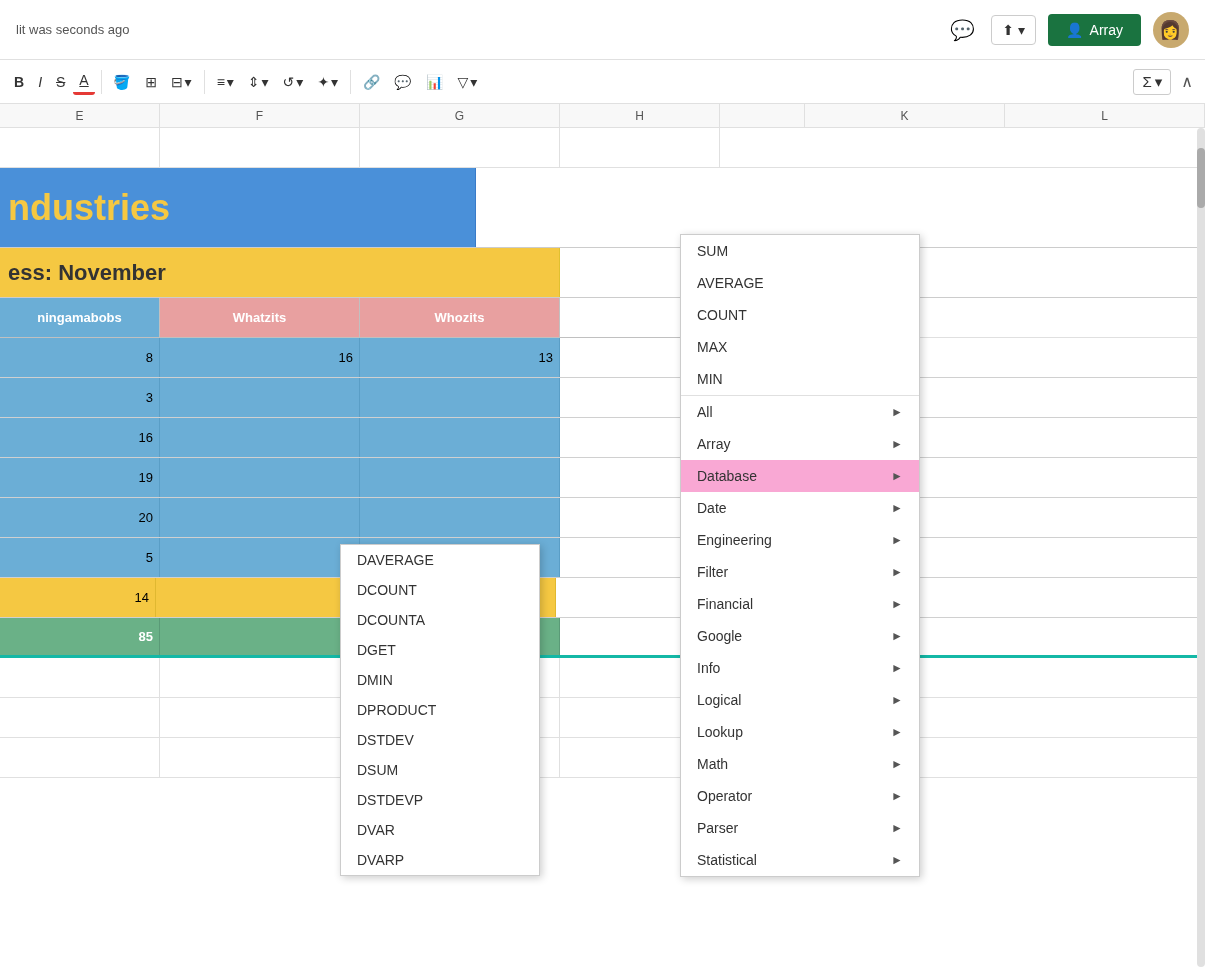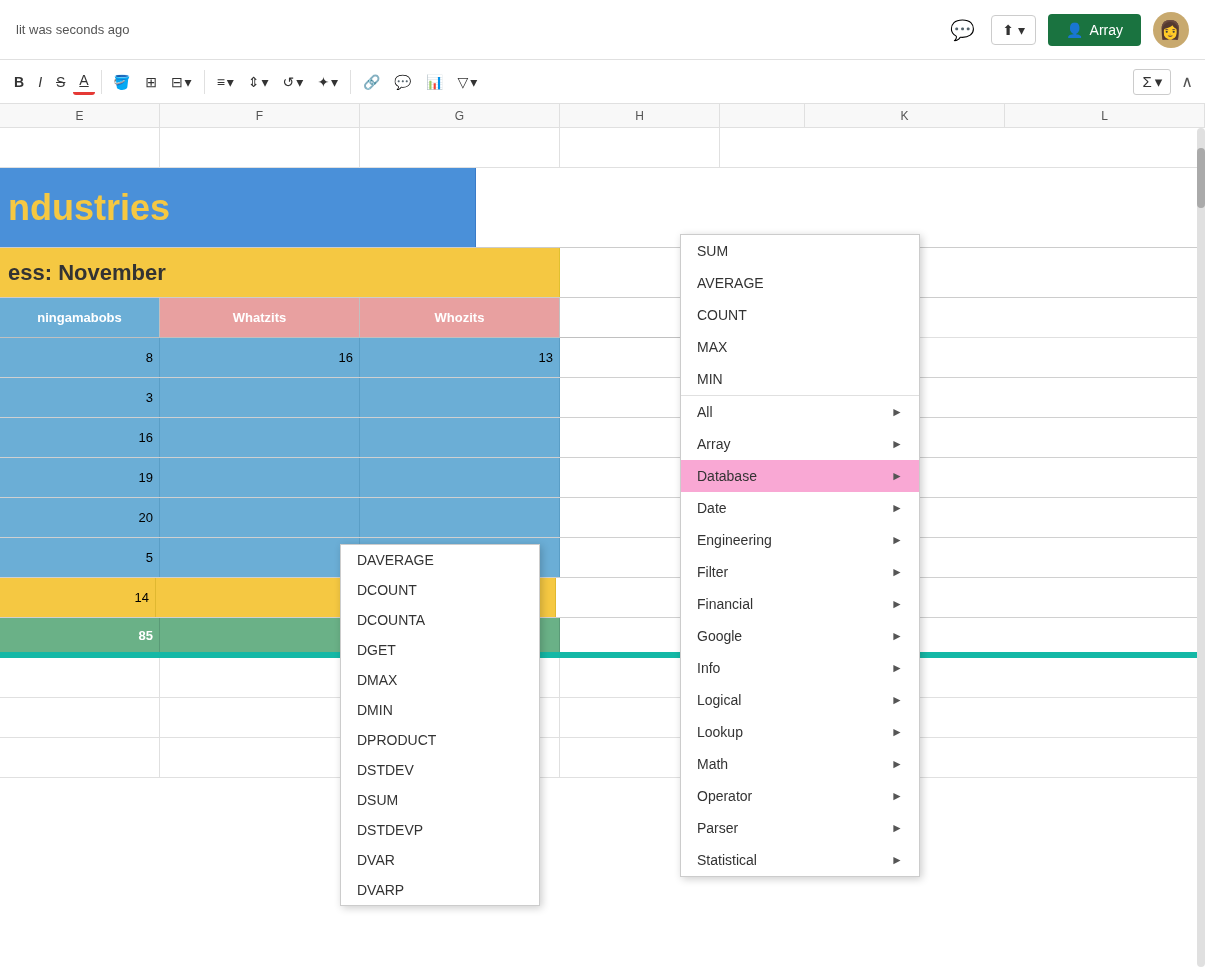--- a/index.html
+++ b/index.html
@@ -411,21 +411,21 @@
       <div style="width:160px; background:#fff; border-right:1px solid #e0e0e0;"></div>
       <div style="flex:1; background:#fff;"></div>
     </div>
     <div style="display:flex; height:40px; border-bottom:1px solid #d0d0d0;">
       <div style="width:156px; background:#f5c842; border-right:1px solid #e0b830; display:flex; align-items:center; justify-content:flex-end; padding-right:6px; font-size:13px;">14</div>
       <div style="width:200px; background:#f5c842; border-right:1px solid #e0b830;"></div>
       <div style="width:200px; background:#f5c842; border-right:1px solid #e0b830;"></div>
       <div style="width:160px; background:#fff; border-right:1px solid #e0e0e0;"></div>
       <div style="flex:1; background:#fff;"></div>
     </div>
-    <div style="display:flex; height:40px; border-bottom:6px solid #14b8a6;">
+    <div style="display:flex; height:40px; border-bottom:3px solid #14b8a6;">
       <div style="width:160px; background:#6ab187; border-right:1px solid #5a9a77; display:flex; align-items:center; justify-content:flex-end; padding-right:6px; font-size:13px; color:#fff; font-weight:bold;">85</div>
       <div style="width:200px; background:#6ab187; border-right:1px solid #5a9a77;"></div>
       <div style="width:200px; background:#6ab187; border-right:1px solid #5a9a77;"></div>
       <div style="width:160px; background:#fff; border-right:1px solid #e0e0e0;"></div>
       <div style="flex:1; background:#fff;"></div>
     </div>
 
     <div style="display:flex; height:40px; border-bottom:1px solid #e0e0e0;">
       <div style="width:160px; border-right:1px solid #e0e0e0;"></div>
       <div style="width:200px; border-right:1px solid #e0e0e0;"></div>
@@ -541,23 +541,20 @@
     <div class="dropdown-sub-item">
       <span>DCOUNT</span>
     </div>
     <div class="dropdown-sub-item">
       <span>DCOUNTA</span>
     </div>
     <div class="dropdown-sub-item">
       <span>DGET</span>
     </div>
     <div class="dropdown-sub-item">
-      <span>DMAX</span>
-    </div>
-    <div class="dropdown-sub-item">
       <span>DMIN</span>
     </div>
     <div class="dropdown-sub-item">
       <span>DPRODUCT</span>
     </div>
     <div class="dropdown-sub-item">
       <span>DSTDEV</span>
     </div>
     <div class="dropdown-sub-item">
       <span>DSUM</span>

